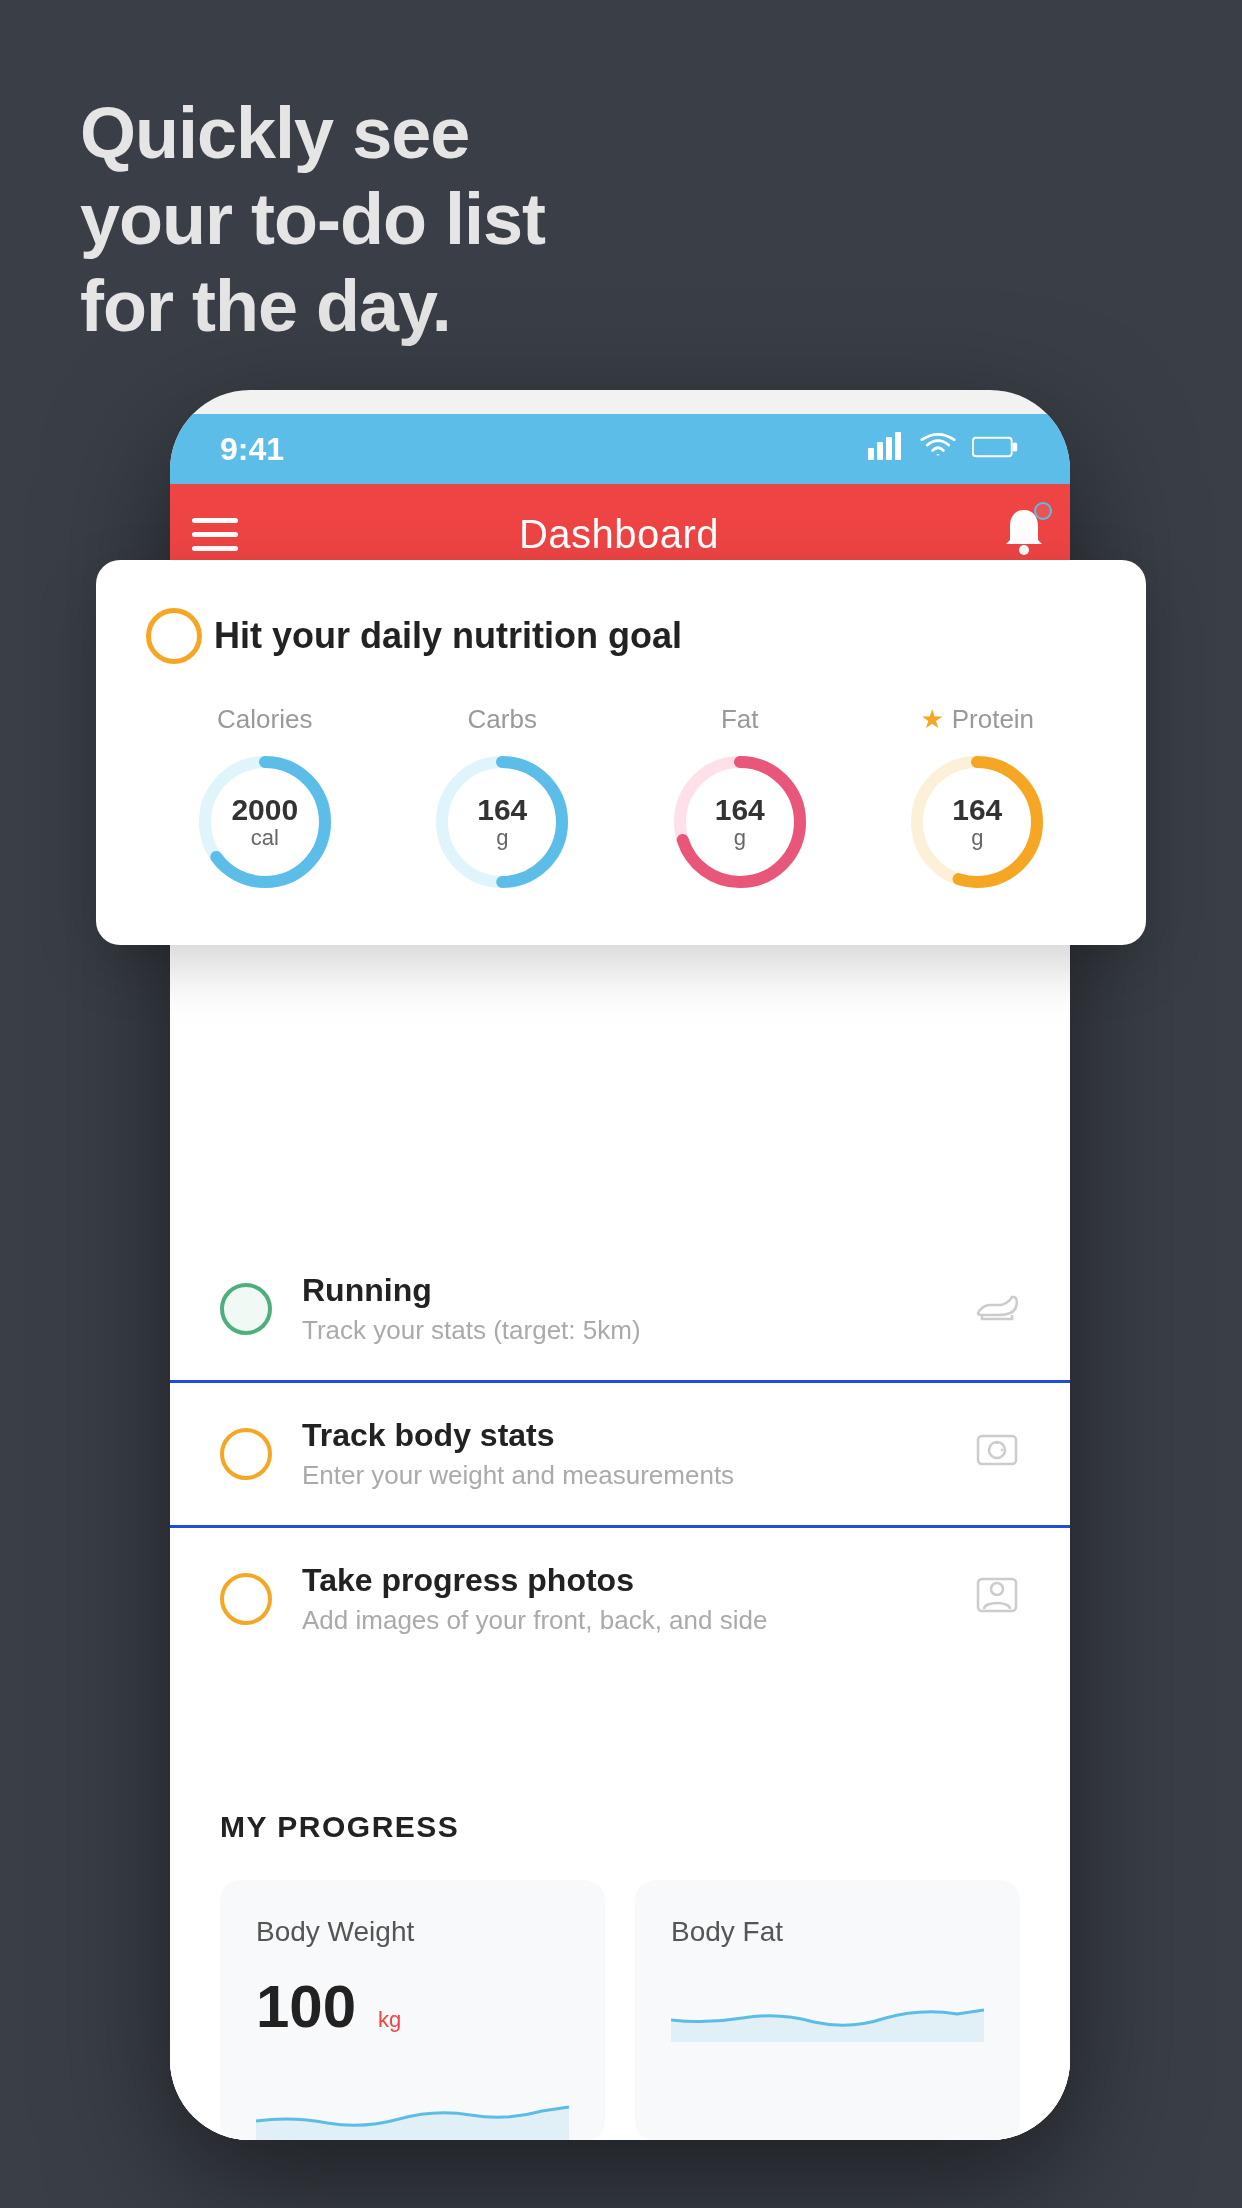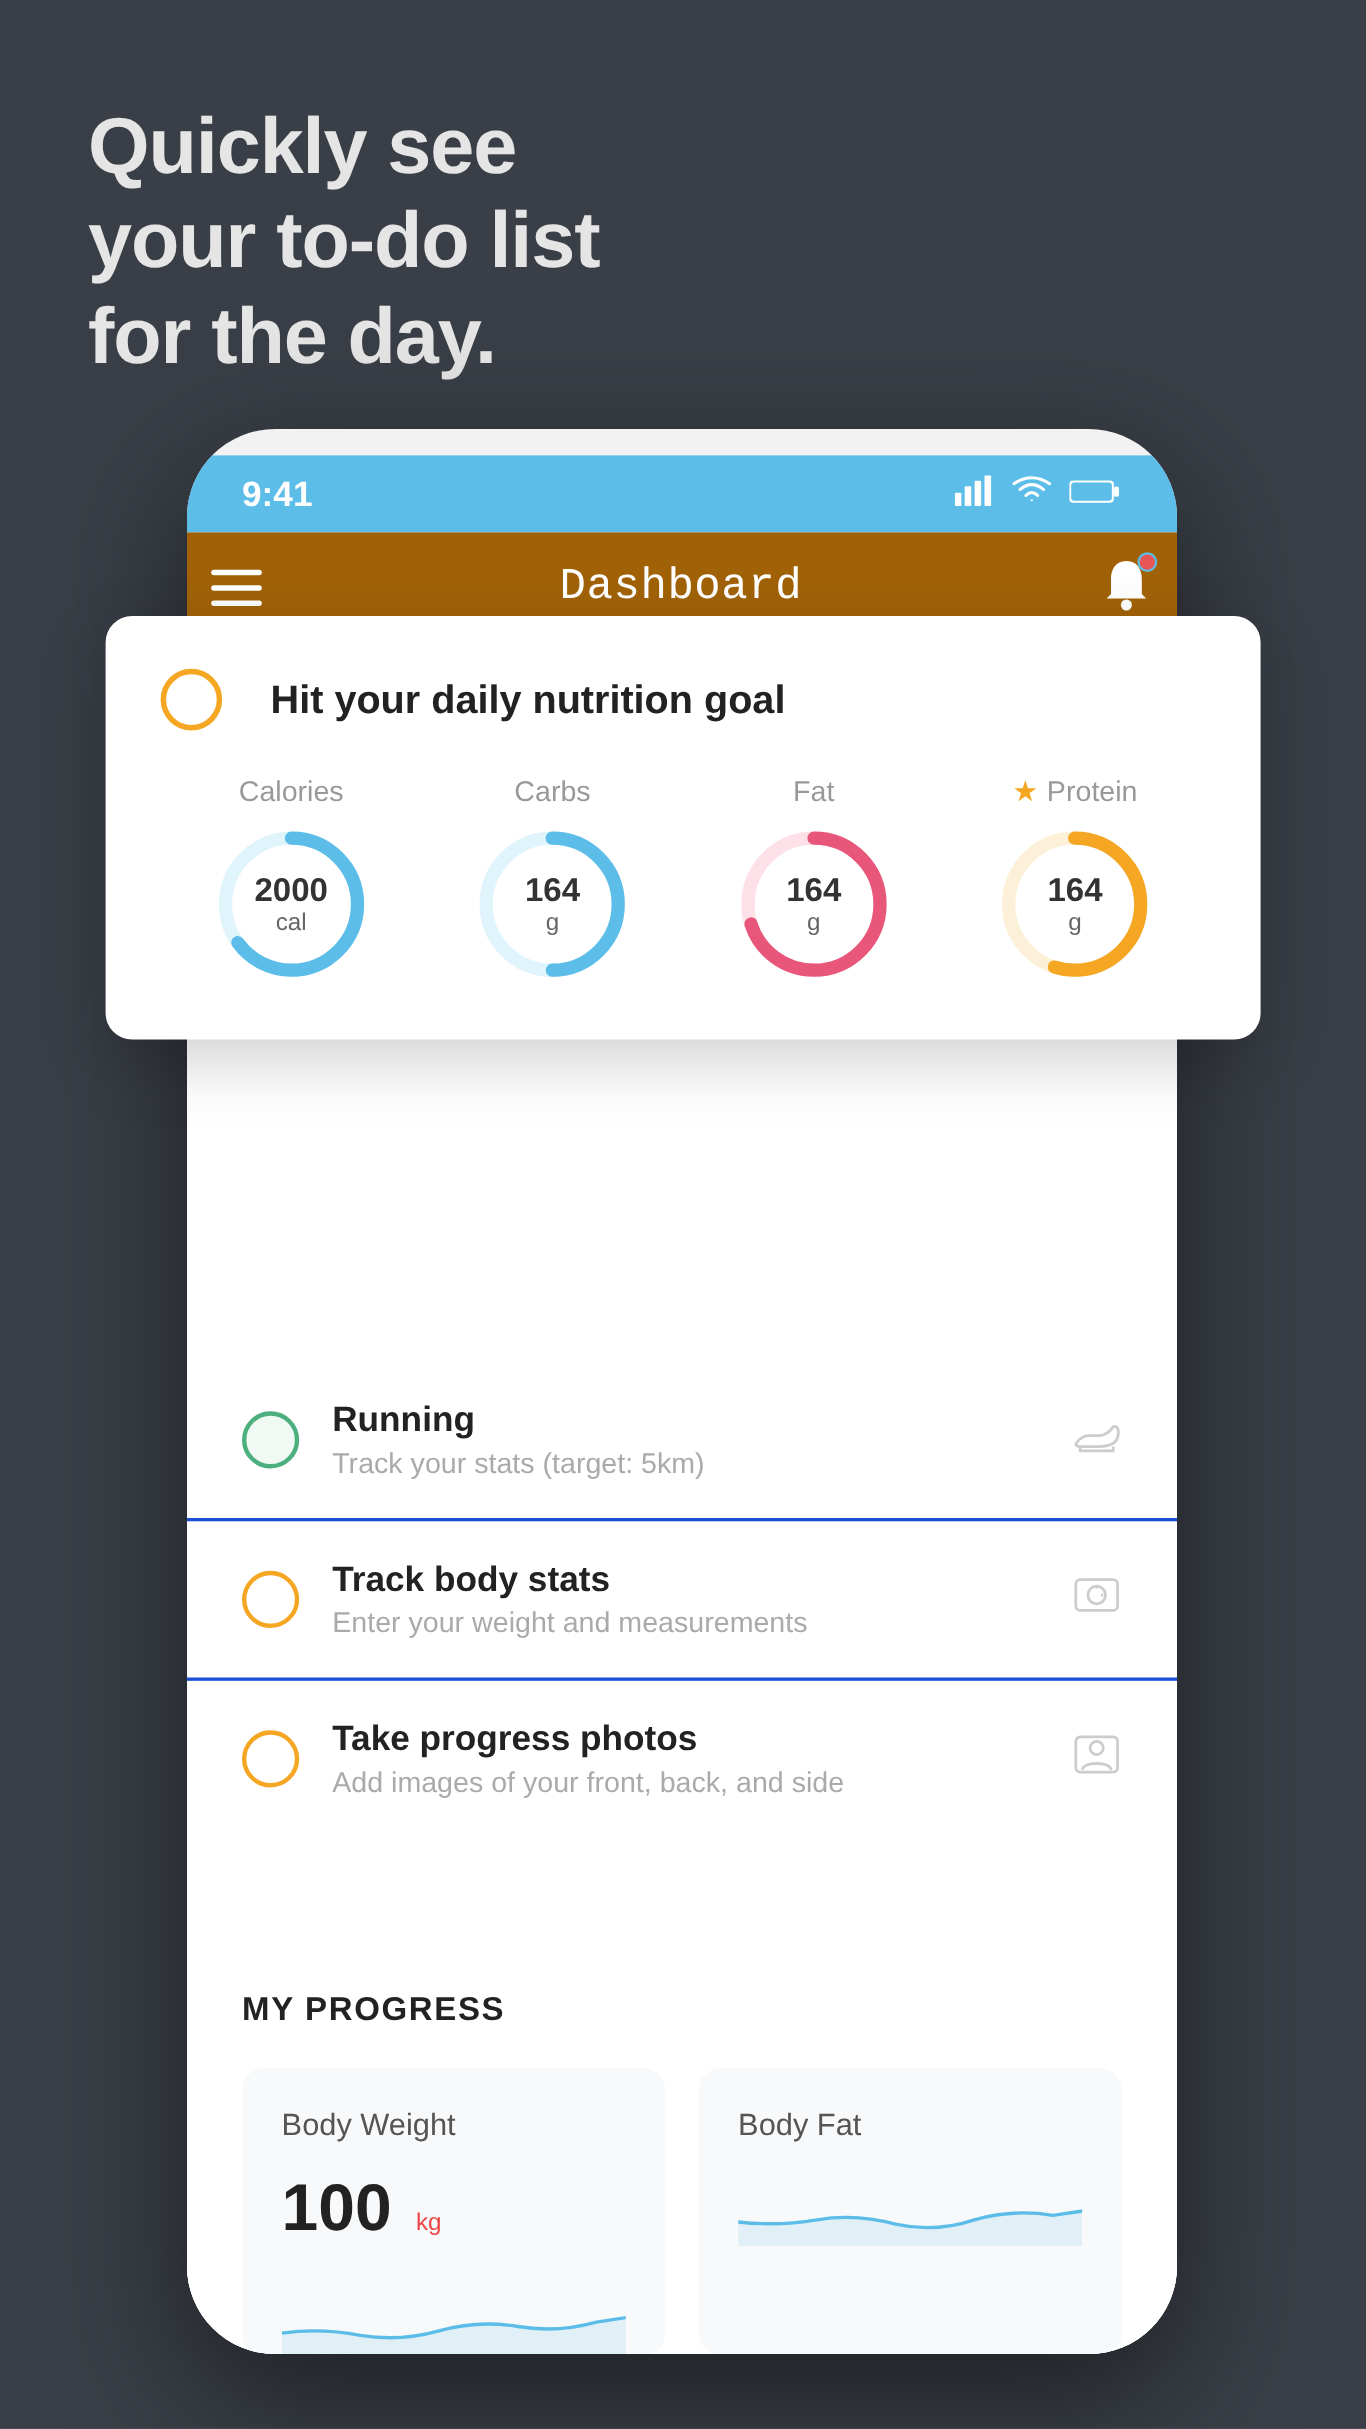--- a/index.html
+++ b/index.html
@@ -58,27 +58,26 @@
       margin-top: 24px;
     }
     .status-right {
       display: flex;
       align-items: center;
       gap: 16px;
     }
 
     
     .nav-bar {
-      background: #a16207;
+      background: #ef4444;
       height: 100px;
       display: flex;
       align-items: center;
       justify-content: space-between;
       padding: 0 22px;
-      font-family: Liberation Mono, monospace;
     }
     .nav-title {
       color: white;
       font-size: 40px;
       font-weight: 500;
       letter-spacing: 0.5px;
     }
     .hamburger-lines {
       display: flex;
       flex-direction: column;
@@ -110,21 +109,21 @@
       width: 1050px;
       background: white;
       border-radius: 24px;
       box-shadow: 0 20px 60px rgba(0,0,0,0.18);
       padding: 48px 50px;
       z-index: 10;
     }
     .card-title-row {
       display: flex;
       align-items: center;
-      gap: 44px;
+      gap: 12px;
       margin-bottom: 40px;
     }
     .circle-check {
       width: 56px;
       height: 56px;
       border-radius: 50%;
       border: 5px solid #f5a623;
       background: transparent;
       flex-shrink: 0;
     }

